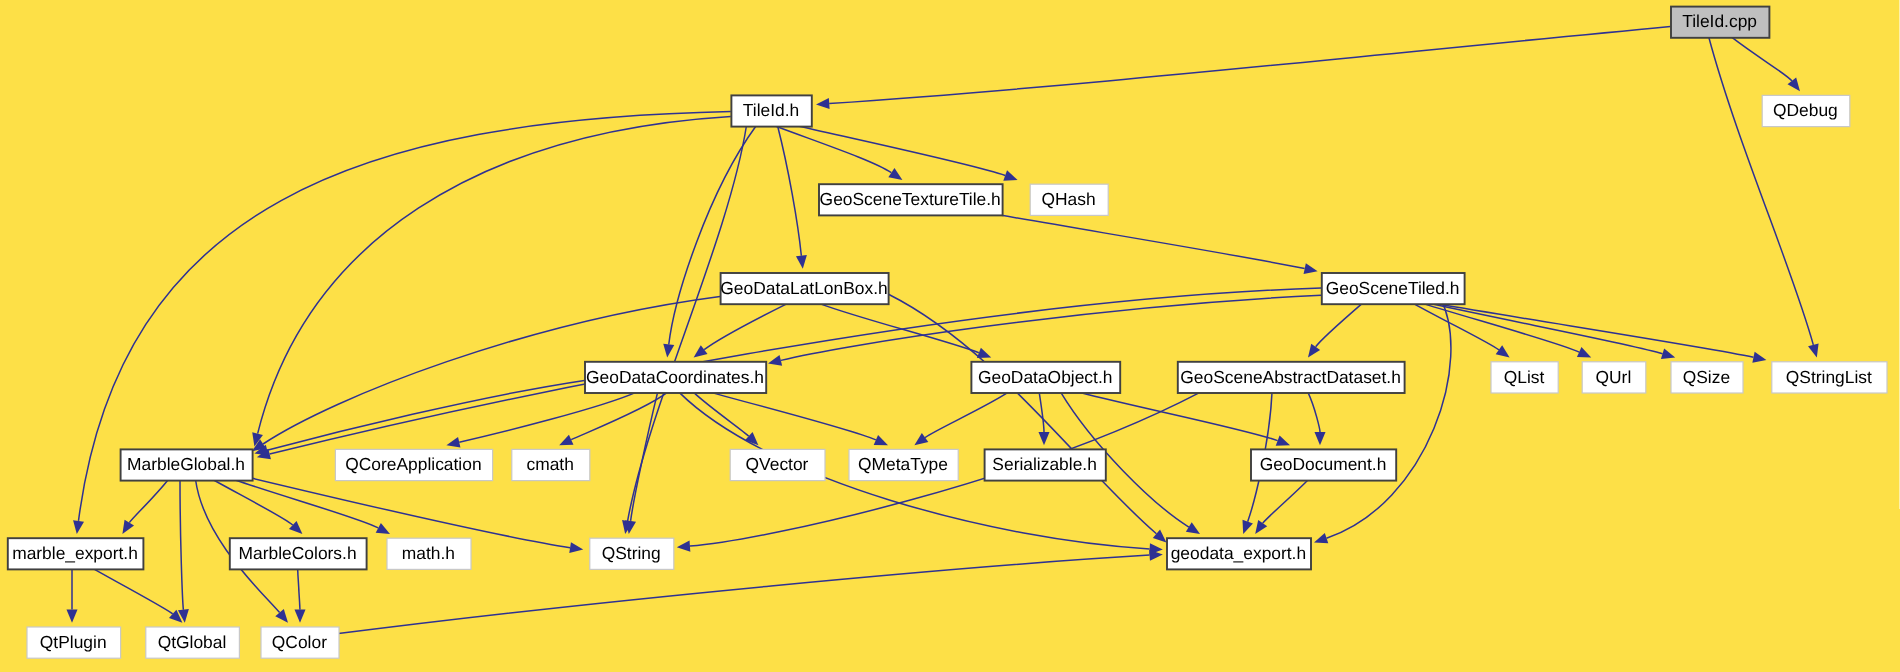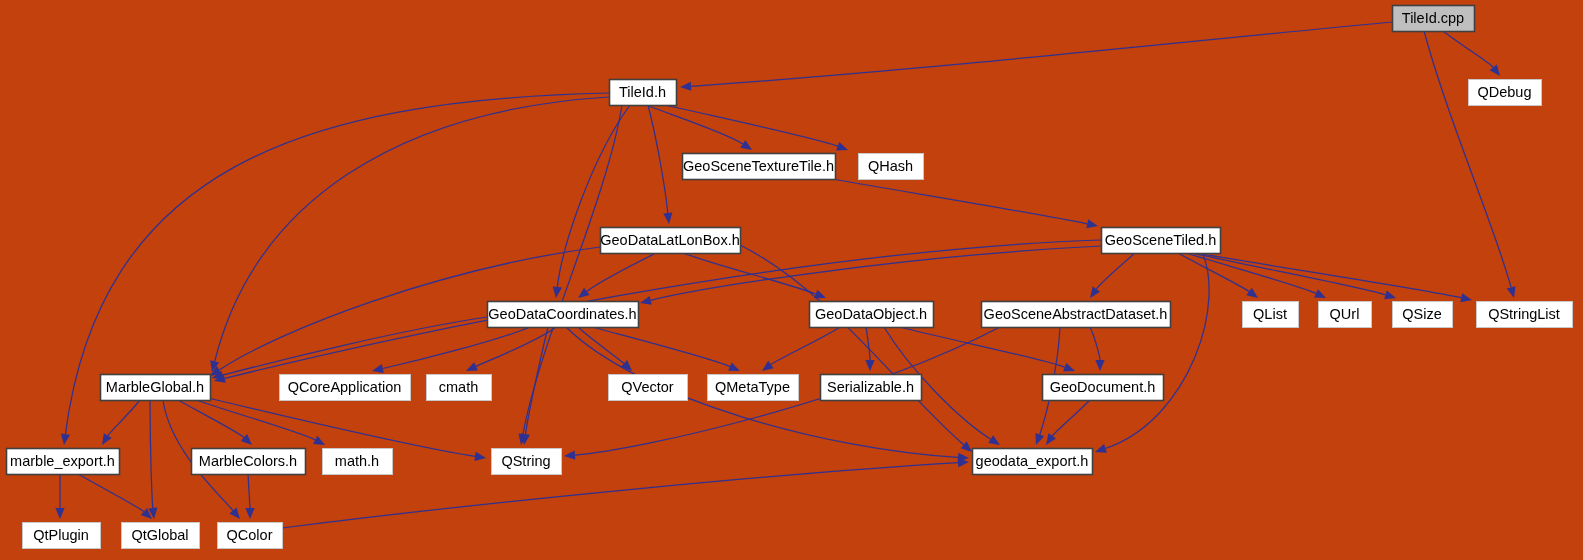--- a/index.html
+++ b/index.html
@@ -4,21 +4,21 @@
 <style>
   html, body {
     margin: 0;
     padding: 0;
     background: #ffffff;
   }
   #graph-root {
     position: relative;
     width: 1583px;
     height: 560px;
-    background: #c2410c;
+    background: #fde047;
     font-family: "Liberation Sans", sans-serif;
     overflow: hidden;
   }
   #graph-svg {
     position: absolute;
     left: 0;
     top: 0;
     width: 1583px;
     height: 560px;
   }

